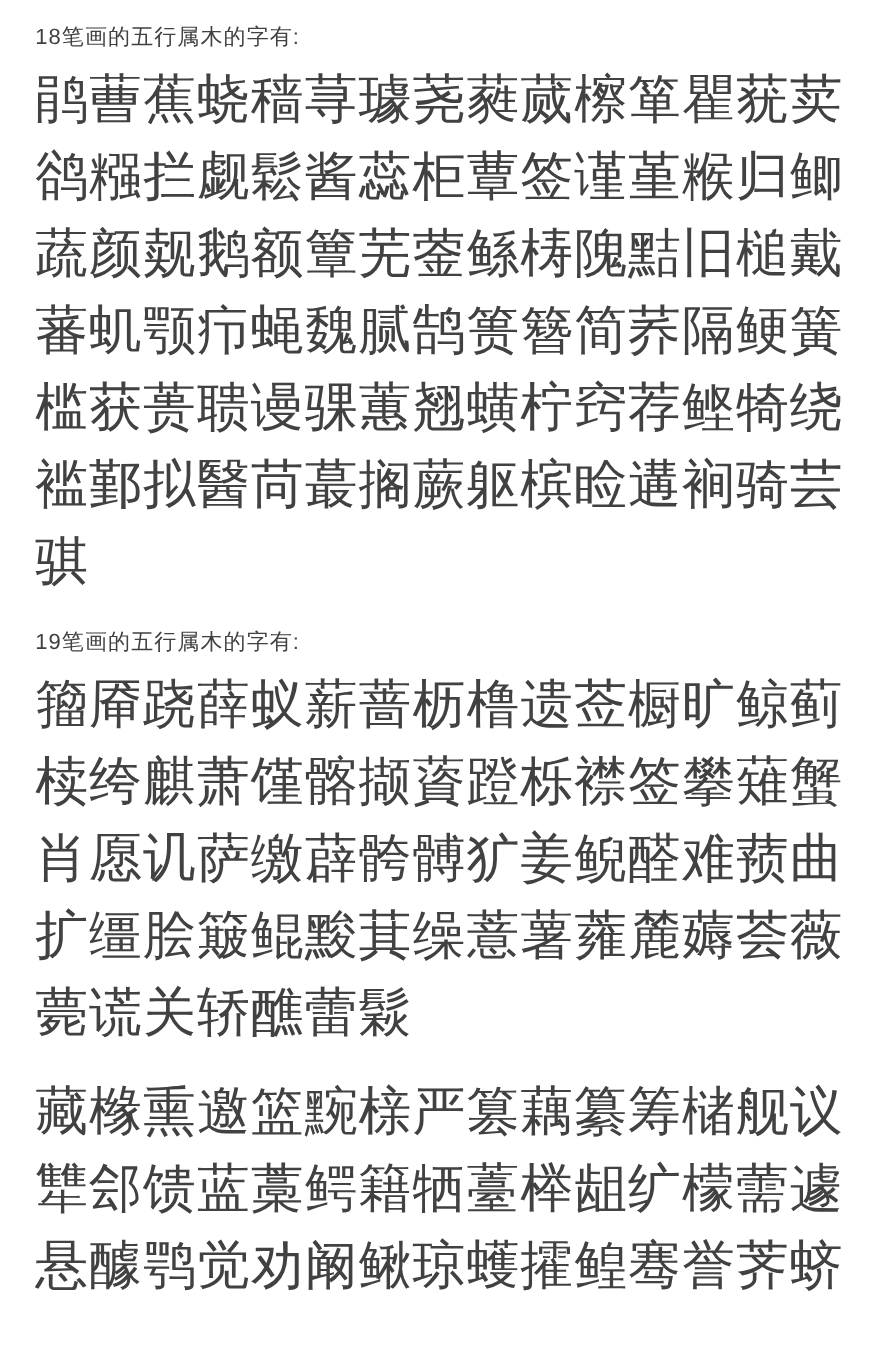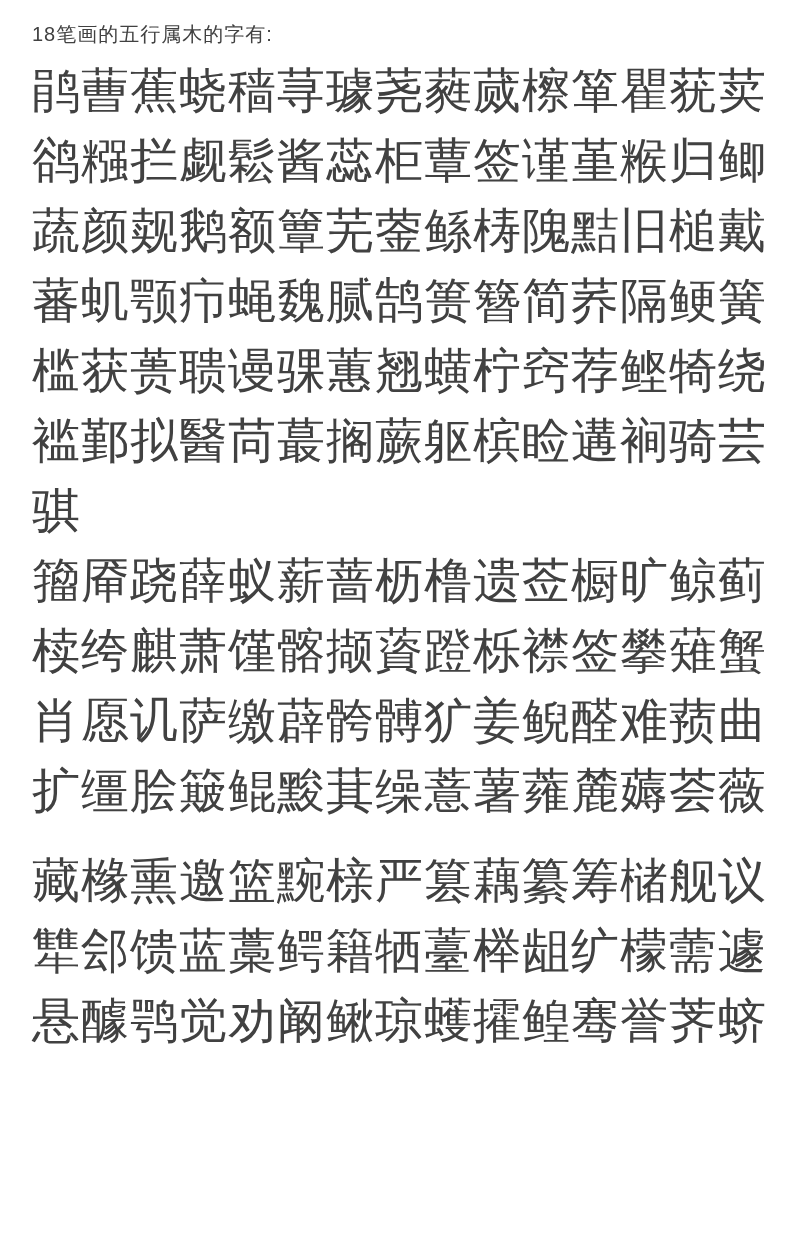--- a/index.html
+++ b/index.html
@@ -49,25 +49,27 @@
       <div class="section-heading heading-first">18笔画的五行属木的字有:</div>
       <div>
         <div class="char-row"><span class="character">鹃</span><span class="character">蓸</span><span class="character">蕉</span><span class="character">蛲</span><span class="character">穑</span><span class="character">荨</span><span class="character">璩</span><span class="character">荛</span><span class="character">蕤</span><span class="character">蒇</span><span class="character">檫</span><span class="character">箪</span><span class="character">瞿</span><span class="character">莸</span><span class="character">荬</span></div>
         <div class="char-row"><span class="character">鹆</span><span class="character">糨</span><span class="character">拦</span><span class="character">觑</span><span class="character">鬆</span><span class="character">酱</span><span class="character">蕊</span><span class="character">柜</span><span class="character">蕈</span><span class="character">签</span><span class="character">谨</span><span class="character">堇</span><span class="character">糇</span><span class="character">归</span><span class="character">鲫</span></div>
         <div class="char-row"><span class="character">蔬</span><span class="character">颜</span><span class="character">觌</span><span class="character">鹅</span><span class="character">额</span><span class="character">簟</span><span class="character">芜</span><span class="character">蓥</span><span class="character">鲧</span><span class="character">梼</span><span class="character">隗</span><span class="character">黠</span><span class="character">旧</span><span class="character">槌</span><span class="character">戴</span></div>
         <div class="char-row"><span class="character">蕃</span><span class="character">虮</span><span class="character">颚</span><span class="character">疖</span><span class="character">蝇</span><span class="character">魏</span><span class="character">腻</span><span class="character">鹄</span><span class="character">篑</span><span class="character">簪</span><span class="character">简</span><span class="character">荞</span><span class="character">隔</span><span class="character">鲠</span><span class="character">簧</span></div>
         <div class="char-row"><span class="character">槛</span><span class="character">获</span><span class="character">蒉</span><span class="character">聩</span><span class="character">谩</span><span class="character">骒</span><span class="character">蕙</span><span class="character">翘</span><span class="character">蟥</span><span class="character">柠</span><span class="character">窍</span><span class="character">荐</span><span class="character">鲣</span><span class="character">犄</span><span class="character">绕</span></div>
         <div class="char-row"><span class="character">褴</span><span class="character">鄞</span><span class="character">拟</span><span class="character">醫</span><span class="character">苘</span><span class="character">蕞</span><span class="character">搁</span><span class="character">蕨</span><span class="character">躯</span><span class="character">槟</span><span class="character">睑</span><span class="character">遘</span><span class="character">裥</span><span class="character">骑</span><span class="character">芸</span></div>
         <div class="char-row"><span class="character">骐</span></div>
       </div>
+      <div class="section-heading heading-rest">19笔画的五行属木的字有:</div>
       <div>
         <div class="char-row"><span class="character">籀</span><span class="character">厣</span><span class="character">跷</span><span class="character">薛</span><span class="character">蚁</span><span class="character">薪</span><span class="character">蔷</span><span class="character">枥</span><span class="character">橹</span><span class="character">遗</span><span class="character">莶</span><span class="character">橱</span><span class="character">旷</span><span class="character">鲸</span><span class="character">蓟</span></div>
         <div class="char-row"><span class="character">椟</span><span class="character">绔</span><span class="character">麒</span><span class="character">萧</span><span class="character">馑</span><span class="character">髂</span><span class="character">撷</span><span class="character">薋</span><span class="character">蹬</span><span class="character">栎</span><span class="character">襟</span><span class="character">签</span><span class="character">攀</span><span class="character">薙</span><span class="character">蟹</span></div>
         <div class="char-row"><span class="character">肖</span><span class="character">愿</span><span class="character">讥</span><span class="character">萨</span><span class="character">缴</span><span class="character">薜</span><span class="character">骻</span><span class="character">髆</span><span class="character">犷</span><span class="character">姜</span><span class="character">鲵</span><span class="character">醛</span><span class="character">难</span><span class="character">蓣</span><span class="character">曲</span></div>
         <div class="char-row"><span class="character">扩</span><span class="character">缰</span><span class="character">脍</span><span class="character">簸</span><span class="character">鲲</span><span class="character">黢</span><span class="character">萁</span><span class="character">缲</span><span class="character">薏</span><span class="character">薯</span><span class="character">蕹</span><span class="character">麓</span><span class="character">薅</span><span class="character">荟</span><span class="character">薇</span></div>
+        <div class="char-row"><span class="character">薨</span><span class="character">谎</span><span class="character">关</span><span class="character">轿</span><span class="character">醮</span><span class="character">蕾</span><span class="character">鬏</span></div>
       </div>
       <div class="rows-first">
         <div class="char-row"><span class="character">藏</span><span class="character">橼</span><span class="character">熏</span><span class="character">邀</span><span class="character">篮</span><span class="character">黦</span><span class="character">榇</span><span class="character">严</span><span class="character">篡</span><span class="character">藕</span><span class="character">纂</span><span class="character">筹</span><span class="character">槠</span><span class="character">舰</span><span class="character">议</span></div>
         <div class="char-row"><span class="character">犨</span><span class="character">郐</span><span class="character">馈</span><span class="character">蓝</span><span class="character">藁</span><span class="character">鳄</span><span class="character">籍</span><span class="character">牺</span><span class="character">薹</span><span class="character">榉</span><span class="character">龃</span><span class="character">纩</span><span class="character">檬</span><span class="character">薷</span><span class="character">遽</span></div>
         <div class="char-row"><span class="character">悬</span><span class="character">醵</span><span class="character">鹗</span><span class="character">觉</span><span class="character">劝</span><span class="character">阚</span><span class="character">鳅</span><span class="character">琼</span><span class="character">蠖</span><span class="character">攉</span><span class="character">鳇</span><span class="character">骞</span><span class="character">誉</span><span class="character">荠</span><span class="character">蛴</span></div>
       </div>
     </div>
 </div>
 
 </body></html>

